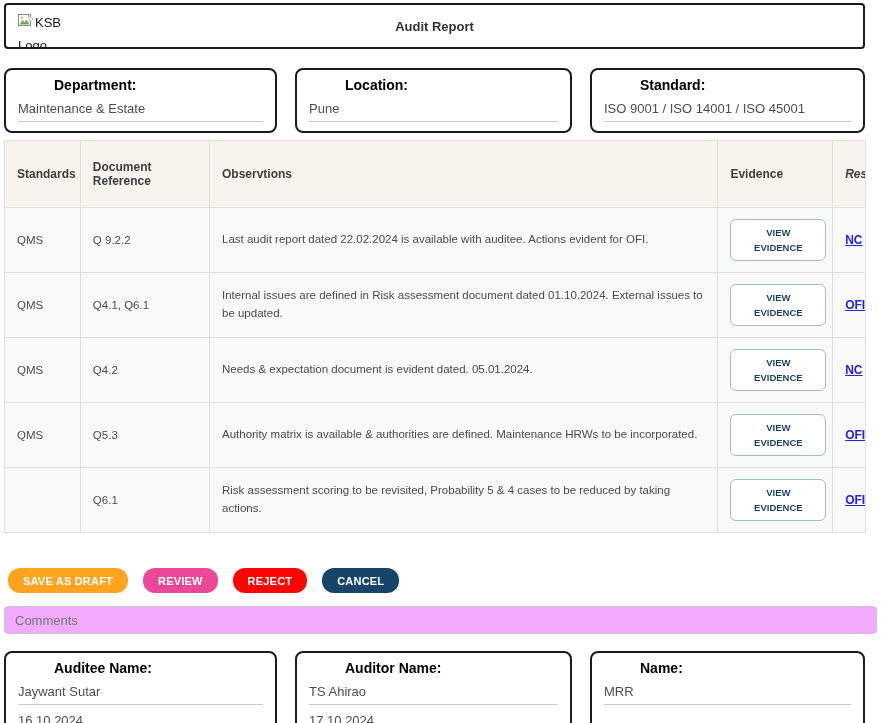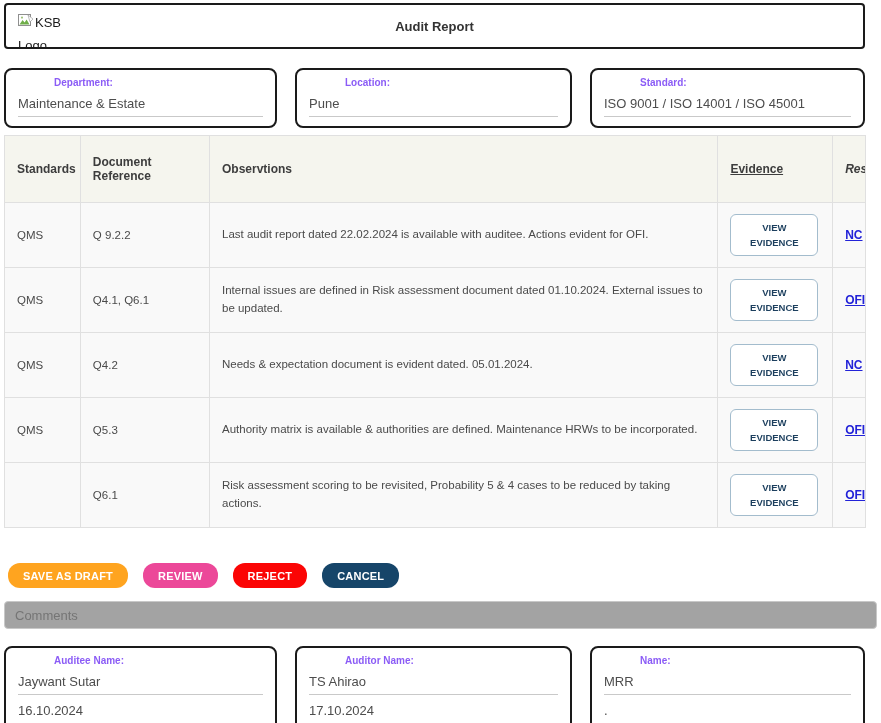--- a/index.html
+++ b/index.html
@@ -51,22 +51,22 @@
     border: 2px solid #1a1a1a;
     border-radius: 8px;
     padding: 7px 12px 9px 12px;
     background: #fff;
   }
   .box-row .w1 { width: 273px; }
   .box-row .w2 { width: 277px; }
   .box-row .w3 { width: 275px; }
   .field-label {
     font-weight: bold;
-    font-size: 10px;
-    color: #8b5cf6;
+    font-size: 14px;
+    color: #000000;
     margin-bottom: 7px;
     padding-left: 36px;
   }
   .underline-input {
     display: block;
     width: 100%;
     border: none;
     border-bottom: 1px solid #c9c9c9;
     background: transparent;
     font-family: inherit;
@@ -97,37 +97,37 @@
     background: #f5f5ee;
     font-weight: bold;
     font-size: 12px;
     color: #3d3d3d;
     height: 67px;
   }
   .audit-table tbody td { background: #f9f9f9; height: 65px; }
   .col-std { width: 74px; }
   .col-ref { width: 126px; }
   .col-obs { width: 496px; }
-  .col-evi { width: 112px; text-decoration: underline; }
+  .col-evi { width: 112px; }
   .col-res { width: 32px; font-style: italic; }
   .th-center, .td-center { text-align: center; }
   .obs-cell { padding-right: 28px; line-height: 1.55; }
 
   .view-evidence-btn {
     display: inline-block;
     background: #ffffff;
     border: 1px solid #a3bccd;
     border-radius: 6px;
     color: #1c3f5e;
     font-family: inherit;
     font-weight: bold;
     font-size: 9.5px;
     line-height: 1.6;
     padding: 5px 10px;
-    width: 88px;
+    width: 96px;
     text-align: center;
     cursor: pointer;
   }
   .result-link {
     font-weight: bold;
     font-size: 12px;
     text-decoration: underline;
   }
 
   
@@ -154,21 +154,21 @@
   .comments-input {
     width: 873px;
     height: 28px;
     border: 1px solid #c8c8c8;
     border-radius: 4px;
     padding: 0 10px;
     font-family: inherit;
     font-size: 13px;
     color: #4d4d4d;
     outline: none;
-    background: #a3a3a3;
+    background: #f0abfc;
   }
   .comments-input::placeholder { color: #757575; }
 
   .sig-row .field-box { height: 100px; }
 </style>
 </head>
 <body>
 
 <div class="header-box">
   <div class="logo-wrap">

